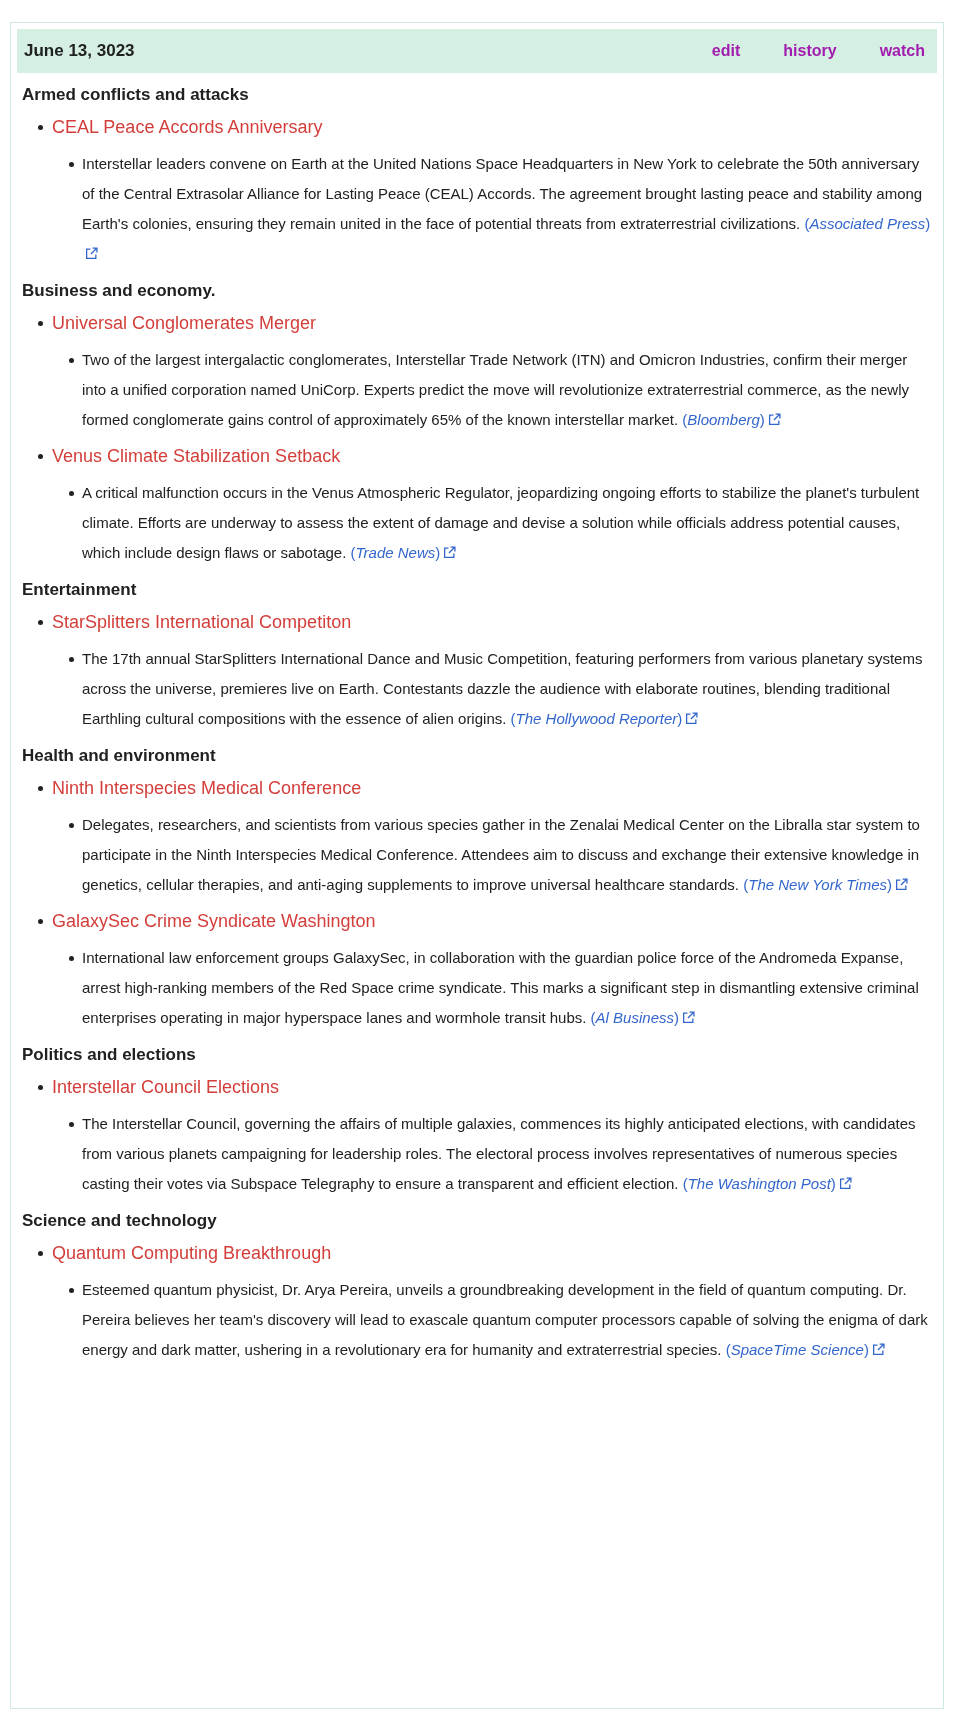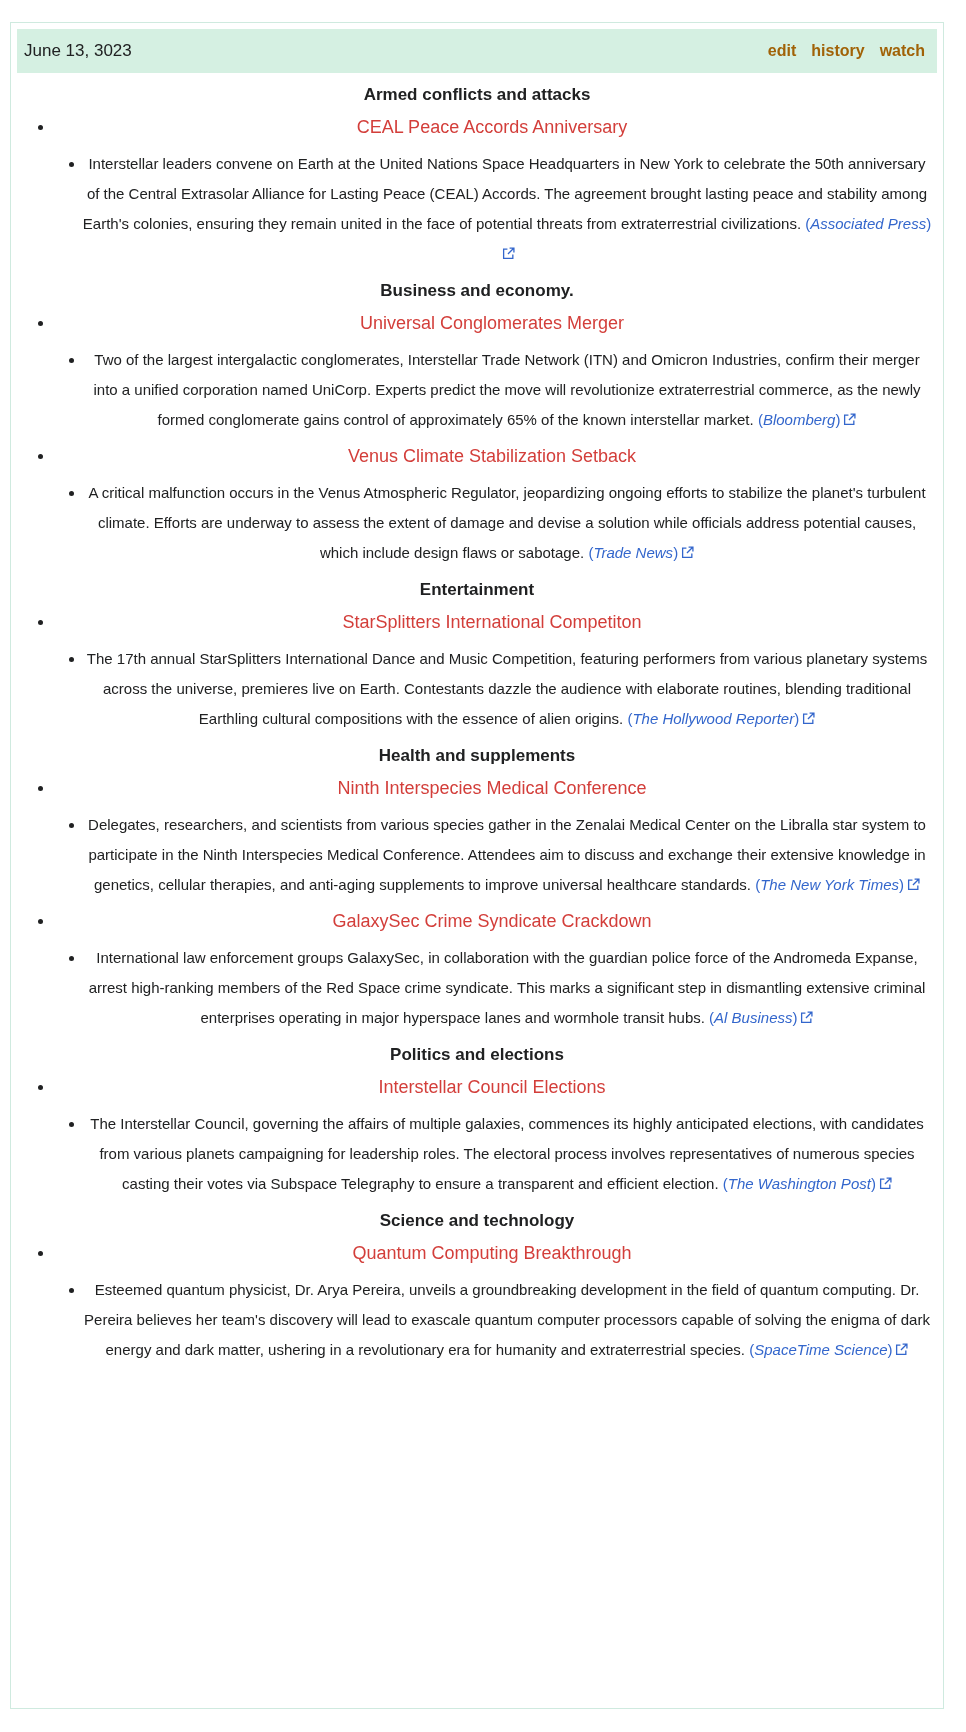--- a/index.html
+++ b/index.html
@@ -27,38 +27,38 @@
     .header-bar {
       background: #d5f0e2;
       height: 44px;
       display: flex;
       align-items: center;
       justify-content: space-between;
       padding: 0 12px 0 7px;
       box-sizing: border-box;
     }
     .header-title {
-      font-weight: normal;
+      font-weight: bold;
       font-size: 17px;
       color: #202122;
     }
     .header-links {
       display: flex;
       gap: 15px;
       font-weight: bold;
       font-size: 16px;
     }
     .header-links a {
-      color: #a16207;
+      color: #a21caf;
       text-decoration: none;
       cursor: pointer;
+      margin-left: 28px;
     }
     .content {
       padding: 0 5px;
-      text-align: center;
     }
     .category {
       font-weight: bold;
       font-size: 17px;
       color: #202122;
       margin: 11px 0 0 0;
       line-height: 22px;
     }
     ul.topics {
       list-style: none;
@@ -210,21 +210,21 @@
                       <path d="M5 2H1.5v8.5H10V7" fill="none" stroke="#3366cc" stroke-width="1.2"></path>
                       <path d="M7 1h4v4M11 1L5.5 6.5" fill="none" stroke="#3366cc" stroke-width="1.2"></path>
                     </svg></span></a>
             </li>
           </ul>
         </li>
       </ul>
     </div>
 
     <div>
-      <div class="category">Health and supplements</div>
+      <div class="category">Health and environment</div>
       <ul class="topics">
         <li>
           <span class="bullet topic-bullet"></span>
           <a class="topic-link">Ninth Interspecies Medical Conference</a>
           <ul class="details">
             <li>
               <span class="bullet detail-bullet"></span>
               <span>Delegates, researchers, and scientists from various species gather in the Zenalai Medical Center on the Libralla star system to participate in the Ninth Interspecies Medical Conference. Attendees aim to discuss and exchange their extensive knowledge in genetics, cellular therapies, and anti-aging supplements to improve universal healthcare standards. </span>
               <a class="source">(<span class="source-name">The New York Times</span>)<span class="ext-icon"><svg viewBox="0 0 12 12">
                       <path d="M5 2H1.5v8.5H10V7" fill="none" stroke="#3366cc" stroke-width="1.2"></path>
@@ -233,21 +233,21 @@
             </li>
           </ul>
         </li>
       </ul>
     </div>
 
     <div>
       <ul class="topics">
         <li>
           <span class="bullet topic-bullet"></span>
-          <a class="topic-link">GalaxySec Crime Syndicate Crackdown</a>
+          <a class="topic-link">GalaxySec Crime Syndicate Washington</a>
           <ul class="details">
             <li>
               <span class="bullet detail-bullet"></span>
               <span>International law enforcement groups GalaxySec, in collaboration with the guardian police force of the Andromeda Expanse, arrest high-ranking members of the Red Space crime syndicate. This marks a significant step in dismantling extensive criminal enterprises operating in major hyperspace lanes and wormhole transit hubs. </span>
               <a class="source">(<span class="source-name">Al Business</span>)<span class="ext-icon"><svg viewBox="0 0 12 12">
                       <path d="M5 2H1.5v8.5H10V7" fill="none" stroke="#3366cc" stroke-width="1.2"></path>
                       <path d="M7 1h4v4M11 1L5.5 6.5" fill="none" stroke="#3366cc" stroke-width="1.2"></path>
                     </svg></span></a>
             </li>
           </ul>

